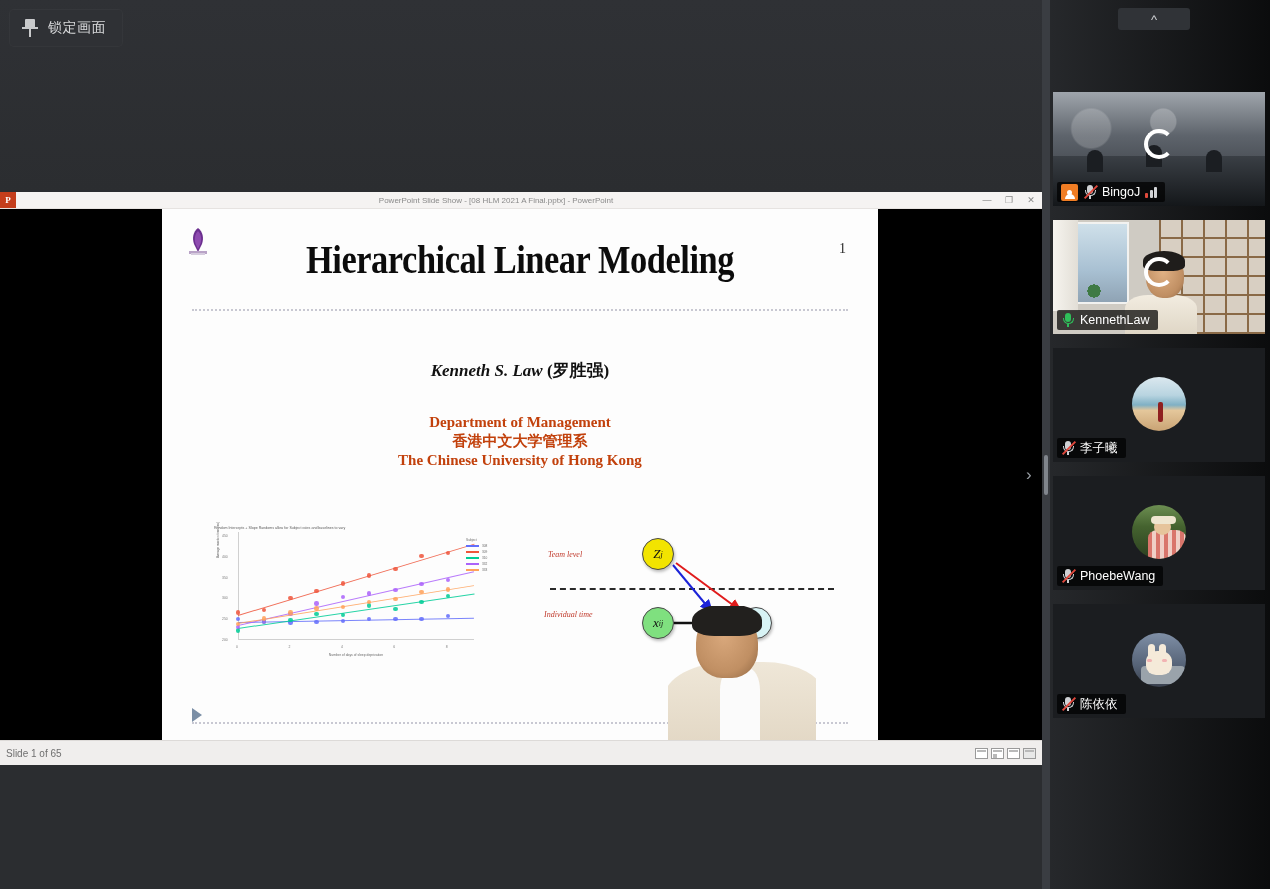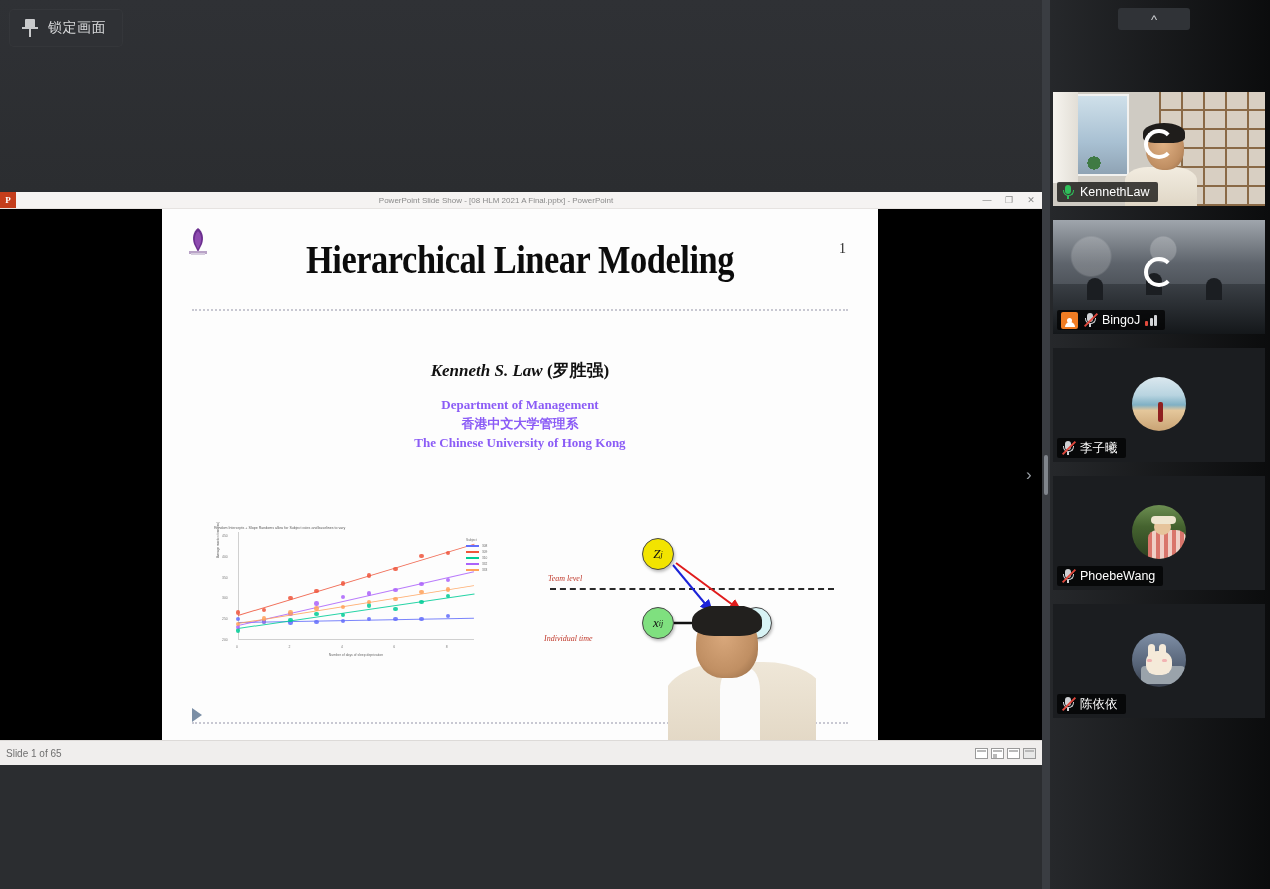--- a/index.html
+++ b/index.html
@@ -115,23 +115,23 @@
     border-top: 2px dotted #b7b7c4; opacity:.75;
   }
   .slide-rule.bottom { top: 513px; }
   .slide-author {
     position:absolute; left:0; right:0; top: 150px; text-align:center;
     font-family: "Liberation Serif", serif; font-style: italic;
     font-weight: bold; font-size: 17px; color:#111;
   }
   .slide-author .cn { font-style: normal; }
   .slide-dept {
-    position:absolute; left:0; right:0; top: 186px; text-align:center;
+    position:absolute; left:0; right:0; top: 204px; text-align:center;
     font-family: "Liberation Serif", serif; font-weight:bold;
-    font-size: 13px; line-height: 19px; color:#8b5cf6;
+    font-size: 15px; line-height: 19px; color:#c2410c;
   }
   .slide-footer {
     position:absolute; right: 92px; bottom: 18px;
     font-family: "Liberation Serif", serif; font-style:italic;
     font-size: 10px; color:#2a2a2a;
   }
   .slide-play {
     position:absolute; left: 30px; bottom: 18px;
     width: 0; height: 0; border-left: 10px solid #7b8fa6;
     border-top: 7px solid transparent; border-bottom: 7px solid transparent;
@@ -156,21 +156,21 @@
   .chart-legend { position:absolute; left: 252px; top: 12px; font-size:3.2px; color:#6a6a6a;}
   .chart-legend .lg-row{ display:flex; align-items:center; gap:3px; margin-bottom:2px;}
   .chart-legend .lg-line{ width:13px; height:1.2px; }
   .dot { position:absolute; width:4.4px; height:4.4px; border-radius:50%; opacity:.86; }
   .fitline { position:absolute; height:1.1px; transform-origin: left center; opacity:.85;}
 
   
   .diagram { position:absolute; left: 382px; top: 323px; width: 290px; height: 128px; }
   .dg-label {
     position:absolute; font-family:"Liberation Serif", serif; font-style:italic;
-    font-size: 8px; color:#c0392b;margin-top:24px;
+    font-size: 8px; color:#c0392b;
   }
   .dg-node {
     position:absolute; border-radius:50%; border:1.6px solid #4a4a4a;
     display:flex; align-items:center; justify-content:center;
     font-family:"Liberation Serif", serif; font-style:italic; font-size:13px; color:#111;
     box-shadow: 1px 2px 3px rgba(0,0,0,.25);
   }
   .dg-node sub { font-size: 8px; }
   .dg-dashline {
     position:absolute; left: 6px; right: 0; top: 56px;
@@ -601,40 +601,20 @@
   </div>
 
   <div class="stage-divider">
     <div class="grip"></div>
   </div>
 
 
   <div class="panel">
     <div class="panel-scroll-up">^</div>
     <div class="tiles" id="tiles">
-        <div class="tile active">
-          <div class="vid-office">
-            <div class="shelf"></div>
-            <div class="window"></div>
-            <div class="curtain"></div>
-            <div class="plant"></div>
-            <div class="person-body"></div>
-            <div class="person-head"></div>
-            <div class="person-hair"></div>
-          </div>
-          <div class="speaking-ring"></div>
-          <div class="namebar">
-            <span class="mic on">
-              <span class="cap"></span>
-              <span class="arc"></span>
-              <span class="stem"></span>
-            </span>
-            <span class="nm">KennethLaw</span>
-          </div>
-        </div>
         <div class="tile">
           <div class="vid-room">
             <div class="tbl"></div>
             <div class="p1"></div>
             <div class="p2"></div>
             <div class="p3"></div>
           </div>
           <div class="speaking-ring"></div>
           <div class="namebar">
             <span class="host-badge">
@@ -648,20 +628,40 @@
               <span class="slash"></span>
             </span>
             <span class="nm">BingoJ</span>
             <span class="signal">
               <i></i>
               <i></i>
               <i></i>
             </span>
           </div>
         </div>
+        <div class="tile active">
+          <div class="vid-office">
+            <div class="shelf"></div>
+            <div class="window"></div>
+            <div class="curtain"></div>
+            <div class="plant"></div>
+            <div class="person-body"></div>
+            <div class="person-head"></div>
+            <div class="person-hair"></div>
+          </div>
+          <div class="speaking-ring"></div>
+          <div class="namebar">
+            <span class="mic on">
+              <span class="cap"></span>
+              <span class="arc"></span>
+              <span class="stem"></span>
+            </span>
+            <span class="nm">KennethLaw</span>
+          </div>
+        </div>
         <div class="tile">
           <div class="avatar">
             <div class="av-beach">
               <div class="fig"></div>
             </div>
           </div>
           <div class="namebar">
             <span class="mic off">
               <span class="cap"></span>
               <span class="arc"></span>

